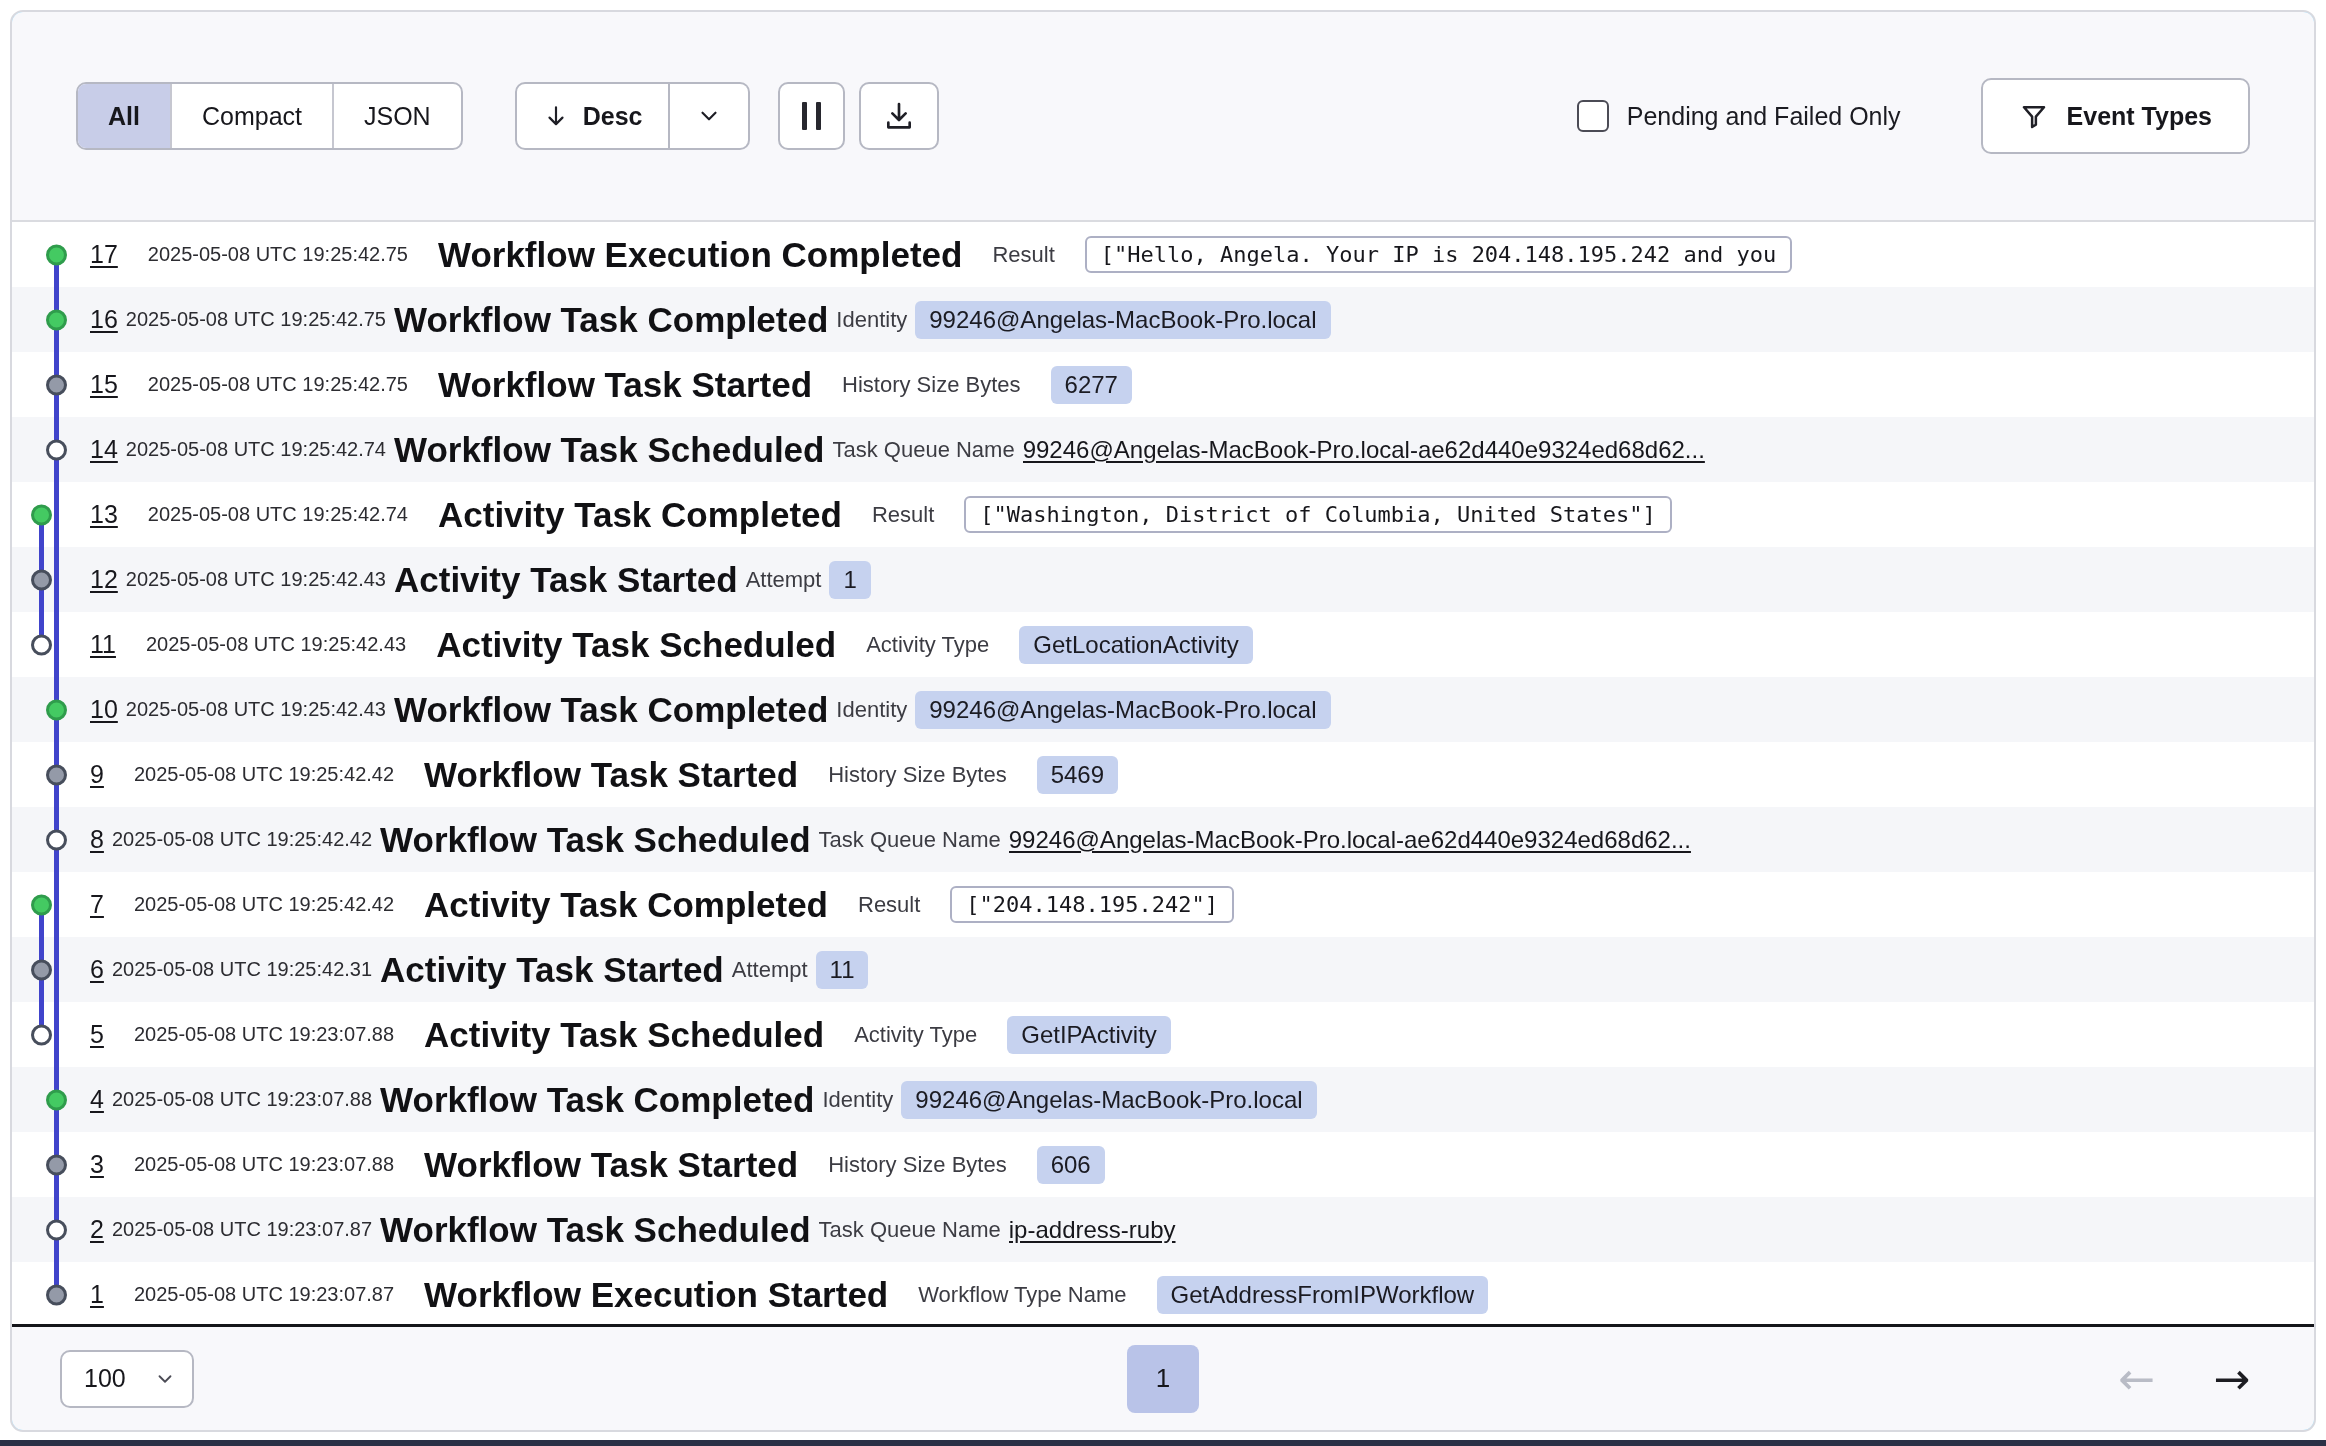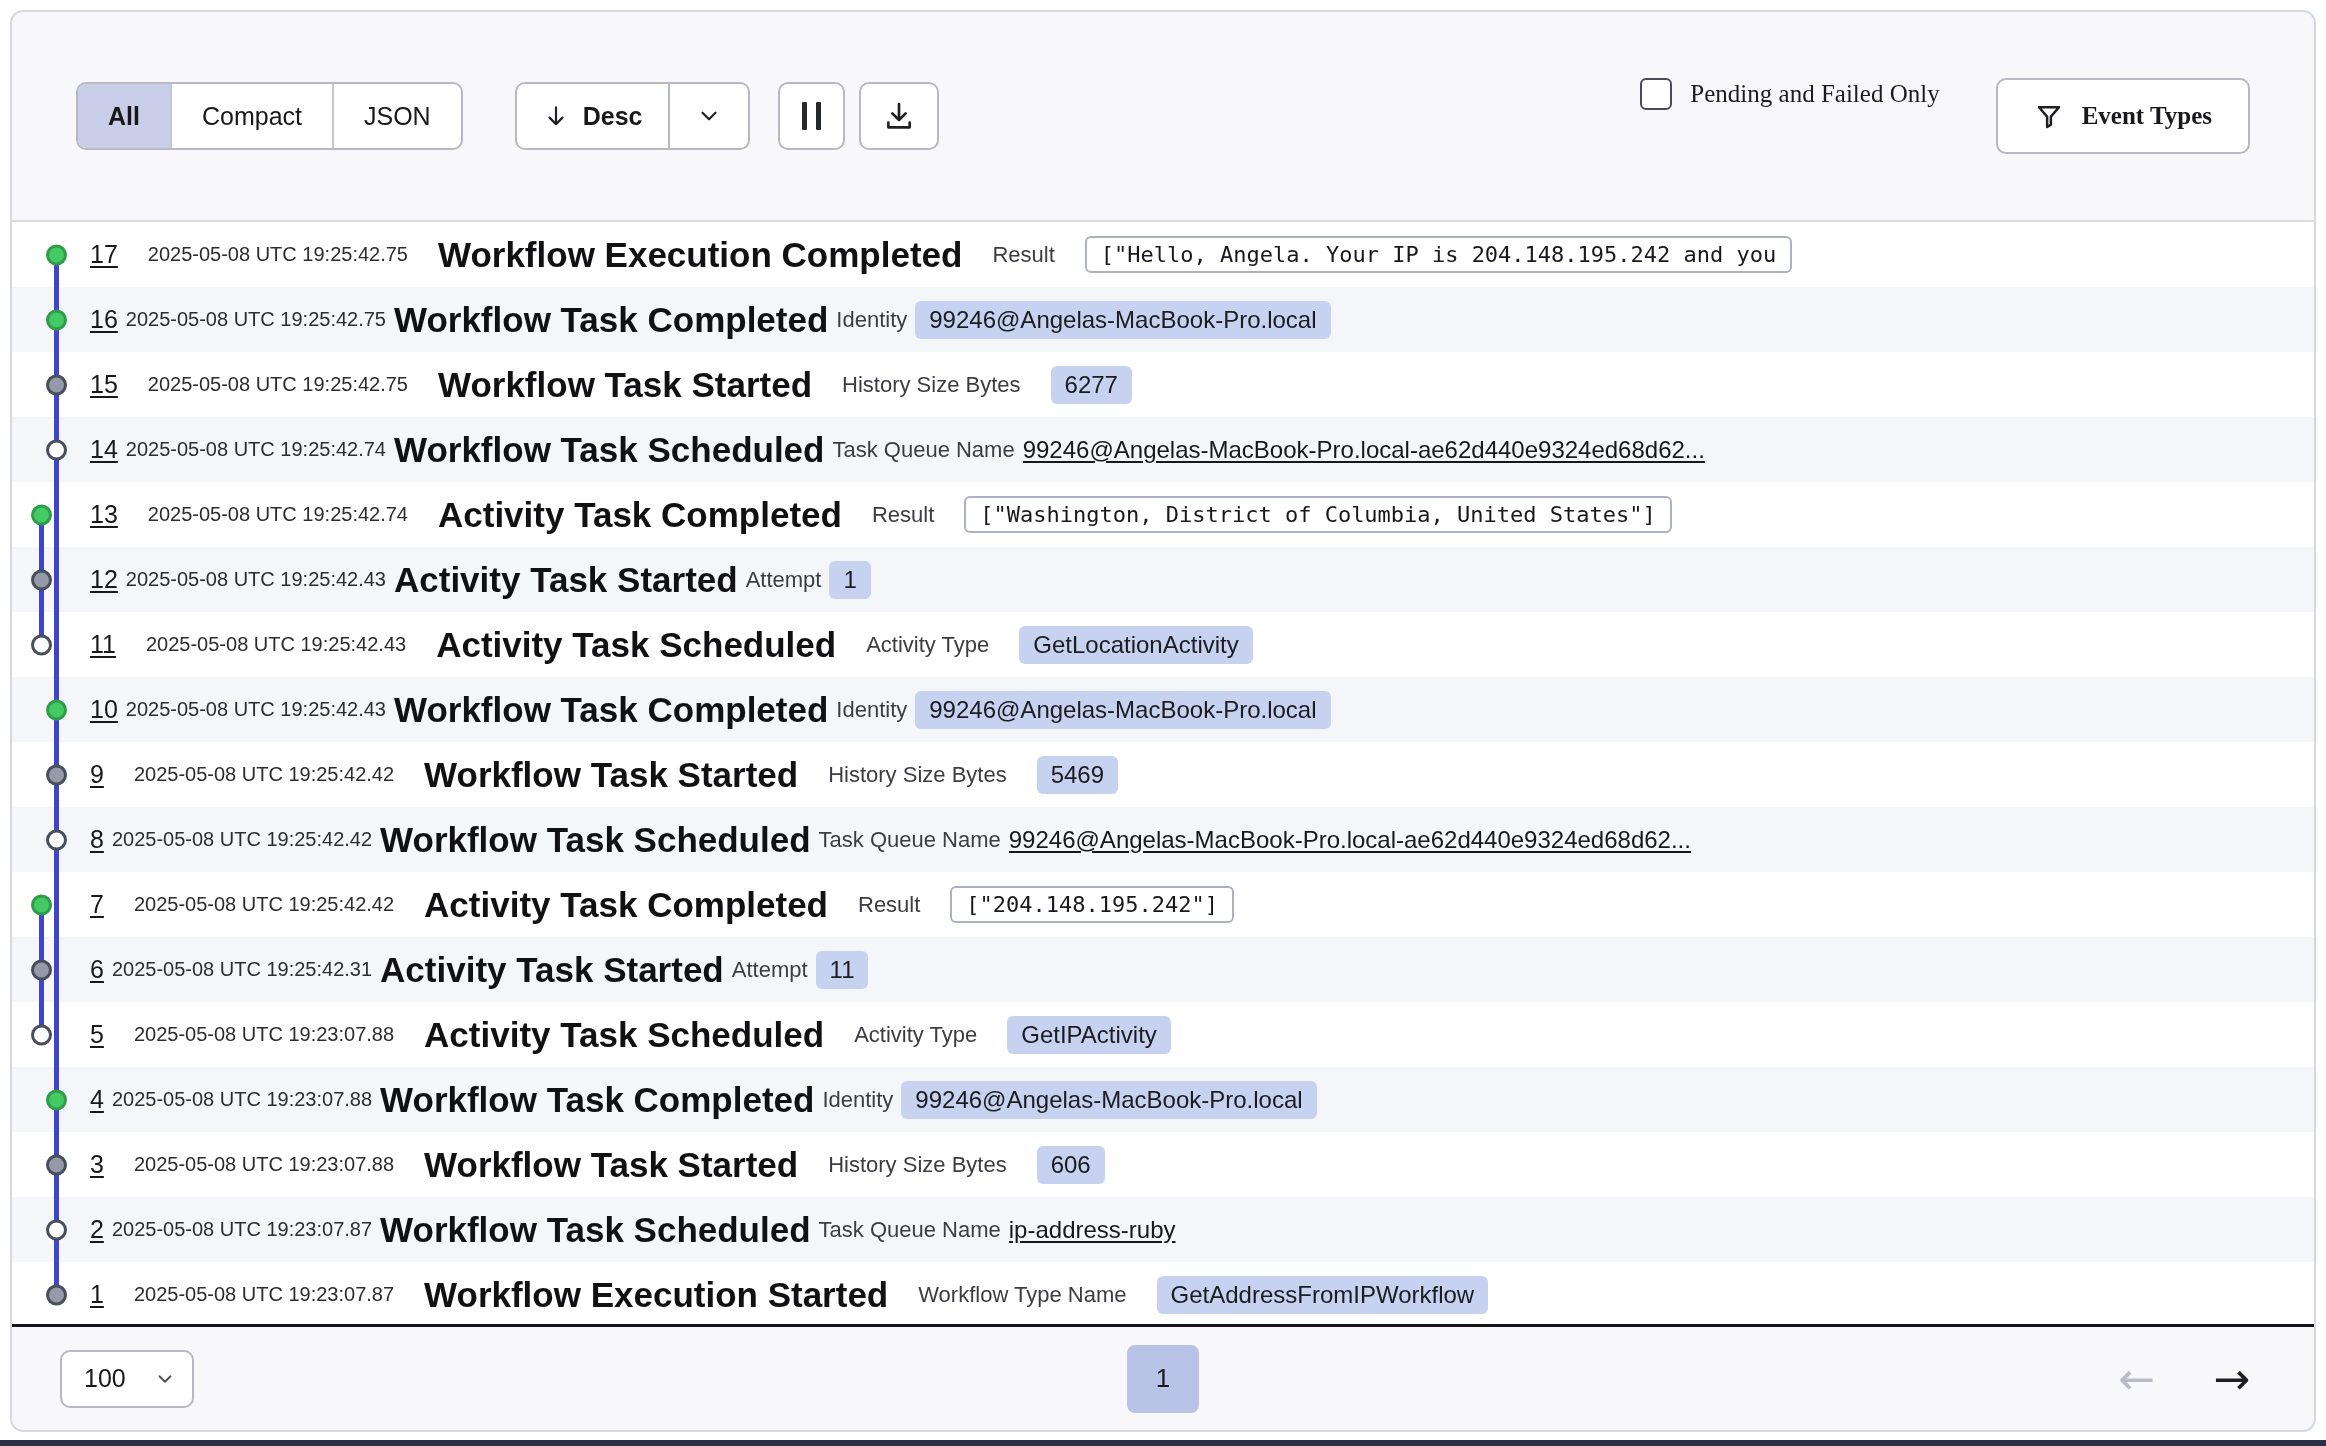--- a/index.html
+++ b/index.html
@@ -49,21 +49,21 @@
     display: inline-flex; align-items: center; gap: 14px; padding: 0 26px;
   }
   .btn-group { display: inline-flex; margin-left: 52px; }
   .btn-group .sort-main { border-radius: 10px 0 0 10px; }
   .btn-group .sort-chevron { border-radius: 0 10px 10px 0; border-left: none; padding: 0 26px; }
   .icon-btn { padding: 0 22px; }
   .ml-28 { margin-left: 28px; }
   .ml-14 { margin-left: 14px; }
   .pause-bars { display: inline-flex; gap: 9px; }
   .pause-bars i { display: block; width: 5px; height: 28px; background: #27272e; border-radius: 1px; }
-  .right-cluster { margin-left: auto; display: flex; align-items: flex-start; gap: 56px; font-family: Liberation Serif, serif; }
+  .right-cluster { margin-left: auto; display: flex; align-items: center; gap: 80px; }
   .check-wrap { display: inline-flex; align-items: center; gap: 18px; cursor: pointer; }
   .checkbox {
     width: 32px; height: 32px; border: 2.5px solid #4b4b55;
     border-radius: 6px; background: #ffffff; flex: none;
   }
   .check-label { font-size: 25px; font-weight: 500; color: #1b1b21; }
   .event-types-btn { height: 76px; padding: 0 36px; gap: 18px; }
   svg.stroke-ic { stroke: #1f1f26; fill: none; stroke-width: 2; stroke-linecap: round; stroke-linejoin: round; }
 
   

